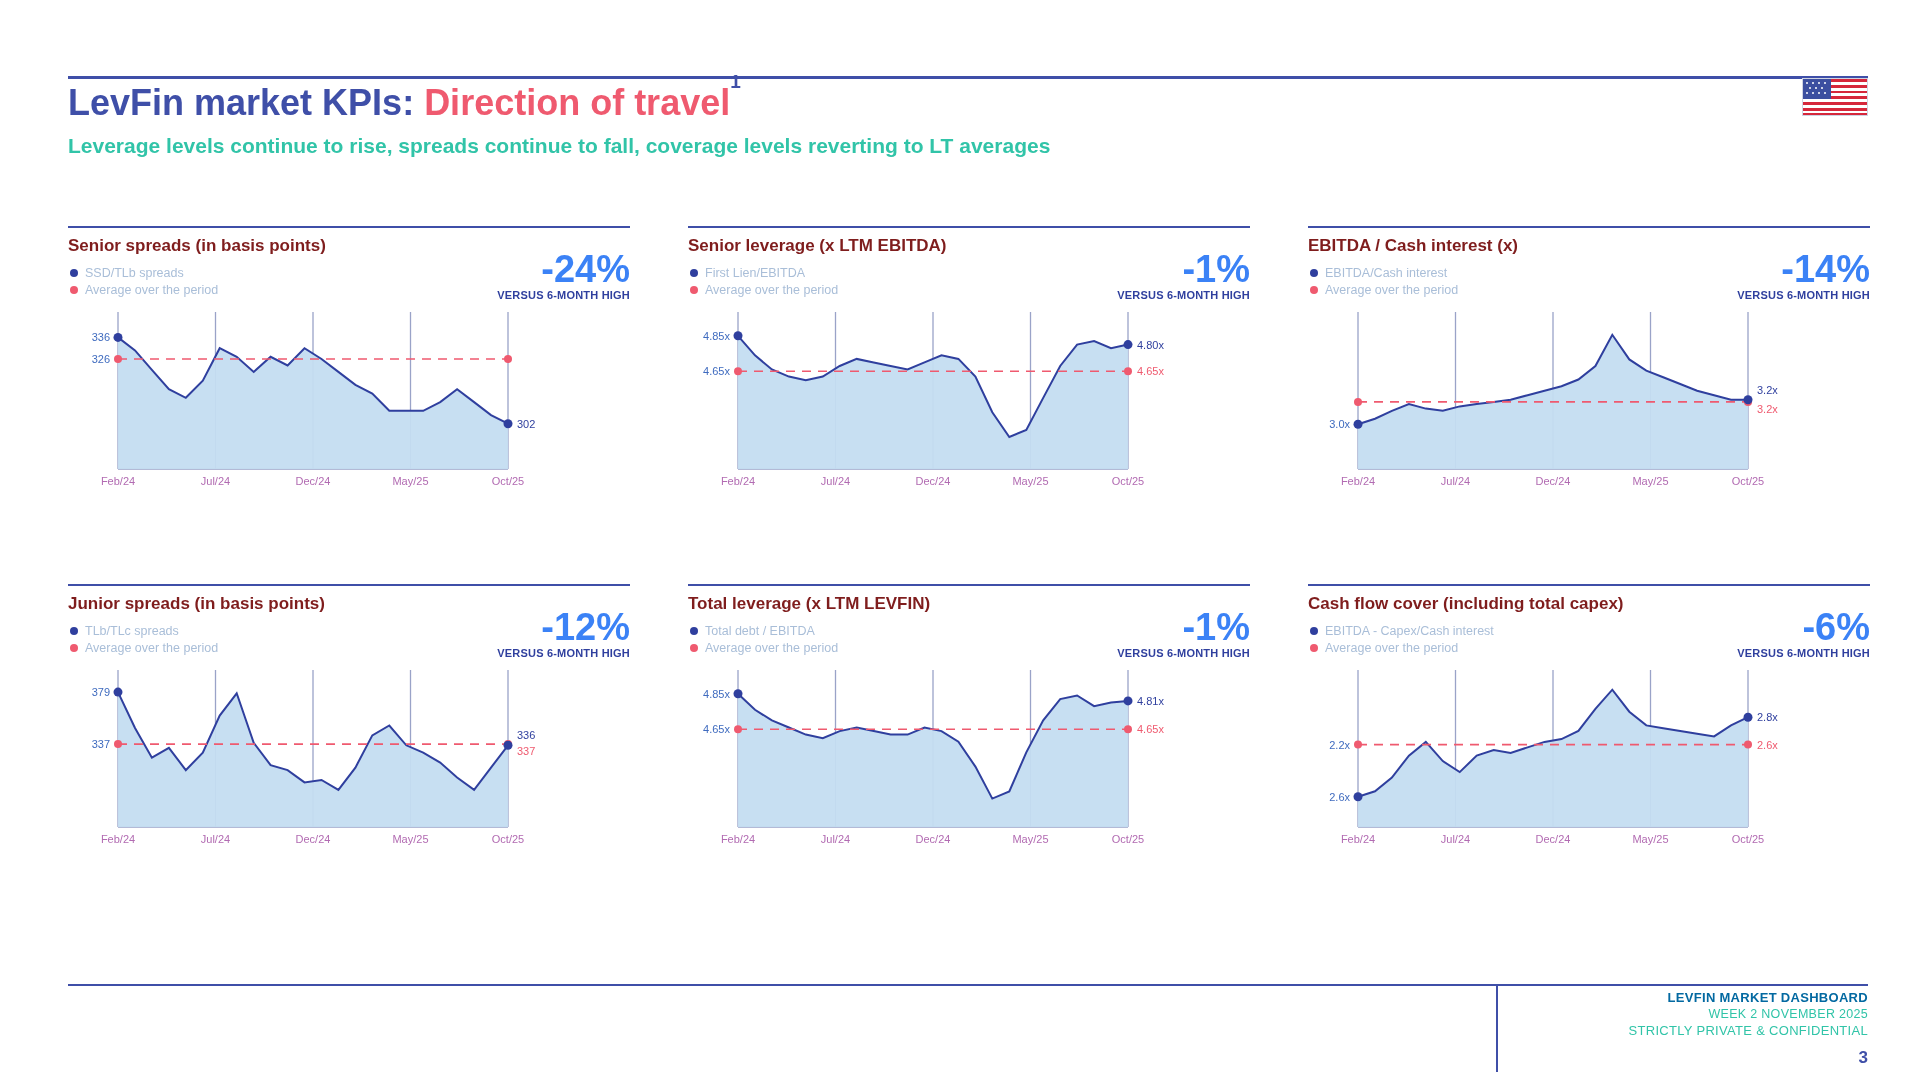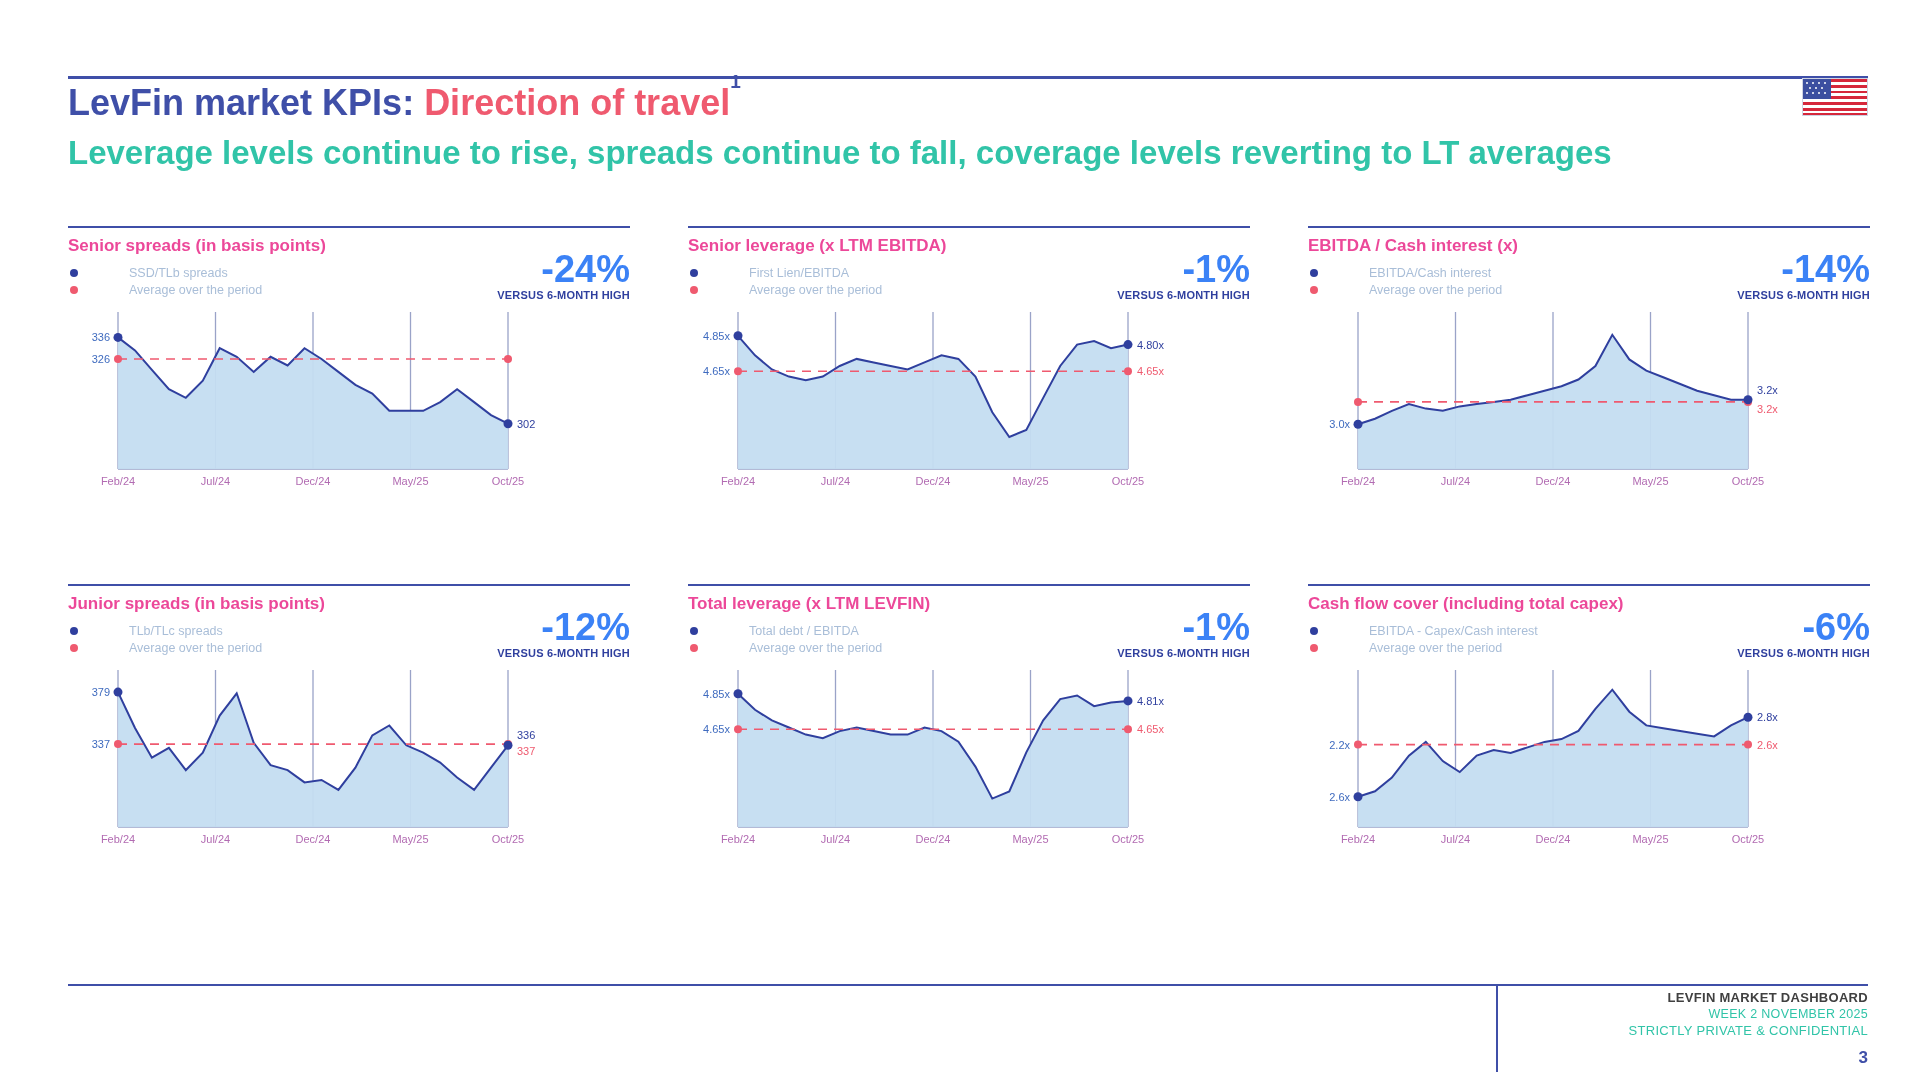--- a/index.html
+++ b/index.html
@@ -19,60 +19,60 @@
     position:absolute;left:68px;top:76px;width:1800px;height:3px;background:#3f4fa8;
   }
   .title{
     position:absolute;left:68px;top:82px;
     font-size:36px;font-weight:bold;color:#3f4fa8;white-space:nowrap;
   }
   .title .accent{color:#ef5a6f;}
   .title sup{font-size:19px;top:-14px;position:relative;}
   .subtitle{
     position:absolute;left:68px;top:134px;
-    font-size:33px;font-weight:bold;color:#31c4a8;white-space:nowrap;
+    font-size:21px;font-weight:bold;color:#31c4a8;white-space:nowrap;
   }
   
   .flag{
     position:absolute;right:52px;top:78px;width:66px;height:38px;
     border:1px solid #cfd4e4;box-sizing:border-box;overflow:hidden;background:#ffffff;
   }
   .flag .stripes{position:absolute;left:0;top:0;width:100%;height:100%;}
   .flag .stripe{position:absolute;left:0;width:100%;height:2.9px;background:#d6273b;}
   .flag .canton{position:absolute;left:0;top:0;width:28px;height:20px;background:#3c4fa0;}
   .flag .canton .star{position:absolute;width:2px;height:2px;background:#fff;border-radius:50%;}
   
   .panel{position:absolute;}
   .panel-rule{position:absolute;left:0;top:0;width:100%;height:2px;background:#3f4fa8;}
   .panel-title{
-    position:absolute;left:0;top:10px;font-size:17px;font-weight:bold;color:#ec4899;white-space:nowrap;
+    position:absolute;left:0;top:10px;font-size:17px;font-weight:bold;color:#7f1d1d;white-space:nowrap;
   }
   .legend{position:absolute;left:2px;top:38px;font-size:12.5px;}
   .legend-row{display:flex;align-items:center;height:17px;}
   .legend-dot{width:8px;height:8px;border-radius:50%;margin-right:7px;flex:0 0 auto;}
   .legend-dot.blue{background:#2f3f9e;}
   .legend-dot.pink{background:#ef5a6f;}
-  .legend-label{color:#a9bed8;margin-left:44px;}
+  .legend-label{color:#a9bed8;}
   .delta{
     position:absolute;right:0;top:26px;text-align:right;
   }
   .delta-value{font-size:38px;font-weight:bold;color:#3b82f6;line-height:34px;}
   .delta-sub{font-size:11px;font-weight:bold;color:#2f3f9e;letter-spacing:.2px;margin-top:3px;text-align:center;}
   .chart-wrap{position:absolute;left:0;top:84px;}
   .chart-wrap svg{display:block;}
   .ytick{font-size:11px;fill:#3f6bbf;}
   .xtick{font-size:11px;fill:#b26bb2;}
   .endlabel{font-size:11px;}
   .endlabel.blue{fill:#2f3f9e;}
   .endlabel.pink{fill:#ef5a6f;}
   
   .foot-rule{position:absolute;left:68px;top:984px;width:1800px;height:2px;background:#3f4fa8;}
   .foot-sep{position:absolute;left:1496px;top:984px;width:2px;height:88px;background:#3f4fa8;}
   .foot-text{position:absolute;right:52px;top:990px;text-align:right;}
-  .foot-l1{font-size:13px;font-weight:bold;color:#404040;letter-spacing:.3px;}
+  .foot-l1{font-size:13px;font-weight:bold;color:#0369a1;letter-spacing:.3px;}
   .foot-l2{font-size:12.5px;color:#31c4a8;letter-spacing:.3px;margin-top:2px;}
   .foot-l3{font-size:13px;font-weight:normal;color:#31c4a8;letter-spacing:.3px;margin-top:2px;}
   .page-num{position:absolute;right:52px;top:1048px;font-size:17px;font-weight:bold;color:#3f4fa8;}
 </style>
 </head>
 <body>
 
 <div class="slide">
 
   <div class="top-rule"></div>

